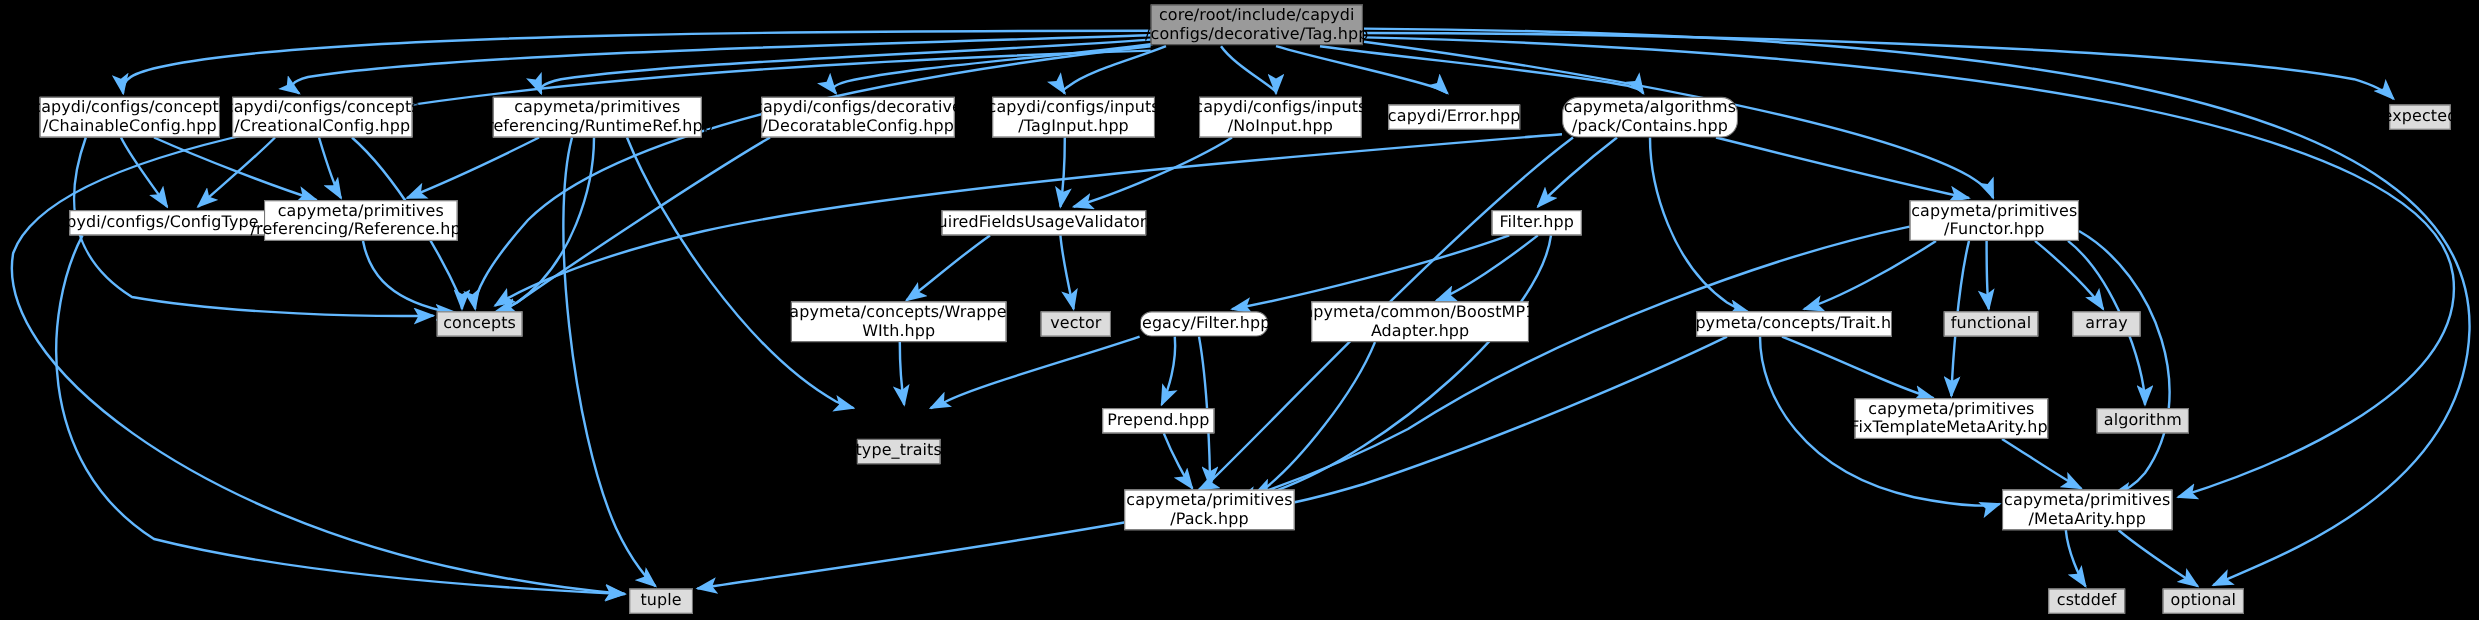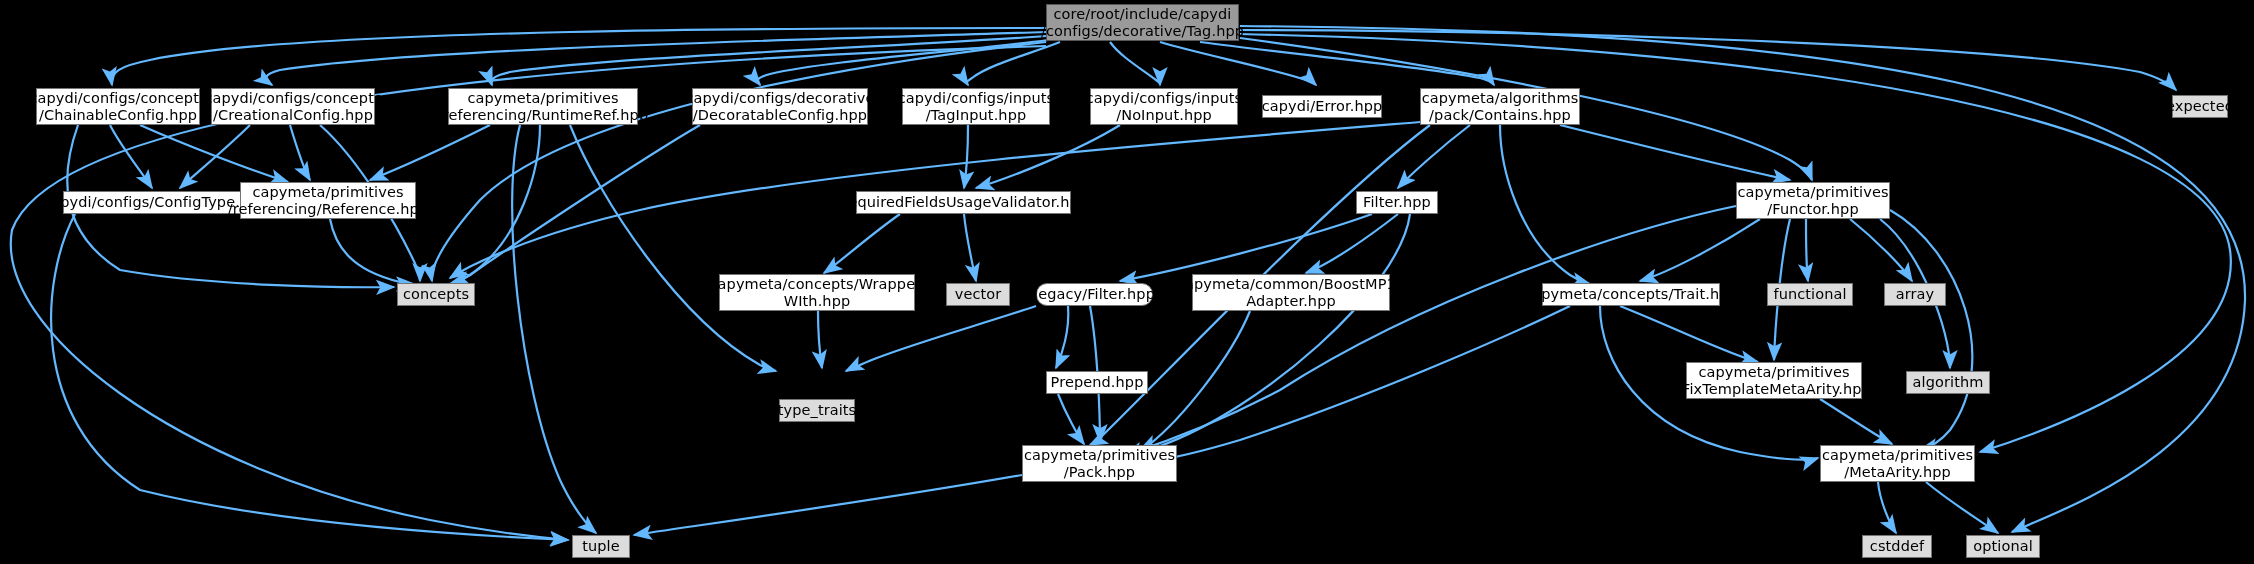--- a/index.html
+++ b/index.html
@@ -95,42 +95,42 @@
 /CreationalConfig.hpp</div>
       <div class="node hdr" style="left: 448px; top: 88px; width: 190px; height: 37px;">capymeta/primitives
 /referencing/RuntimeRef.hpp</div>
       <div class="node hdr" style="left: 692px; top: 88px; width: 176px; height: 37px;">capydi/configs/decorative
 /DecoratableConfig.hpp</div>
       <div class="node hdr" style="left: 902px; top: 88px; width: 148px; height: 37px;">capydi/configs/inputs
 /TagInput.hpp</div>
       <div class="node hdr" style="left: 1090px; top: 88px; width: 148px; height: 37px;">capydi/configs/inputs
 /NoInput.hpp</div>
       <div class="node hdr" style="left: 1262px; top: 95px; width: 120px; height: 23px;">capydi/Error.hpp</div>
-      <div class="node hdr" style="left: 1420px; top: 88px; width: 160px; height: 37px;">capymeta/algorithms
+      <div class="node hdr" style="left: 1420px; top: 88px; width: 160px; height: 37px; border-radius: 15px;">capymeta/algorithms
 /pack/Contains.hpp</div>
       <div class="node sys" style="left: 2172px; top: 95px; width: 56px; height: 23px;">expected</div>
       <div class="node hdr" style="left: 63px; top: 191px; width: 185px; height: 23px;">capydi/configs/ConfigType.hpp</div>
       <div class="node hdr" style="left: 240px; top: 182px; width: 176px; height: 37px;">capymeta/primitives
 /referencing/Reference.hpp</div>
-      <div class="node hdr" style="left: 856px; top: 191px; width: 215px; height: 23px;">RequiredFieldsUsageValidator.hpp</div>
+      <div class="node hdr" style="left: 856px; top: 191px; width: 186px; height: 23px;">RequiredFieldsUsageValidator.hpp</div>
       <div class="node hdr" style="left: 1356px; top: 191px; width: 82px; height: 23px;">Filter.hpp</div>
       <div class="node hdr" style="left: 1736px; top: 182px; width: 154px; height: 37px;">capymeta/primitives
 /Functor.hpp</div>
       <div class="node sys" style="left: 397px; top: 283px; width: 78px; height: 23px;">concepts</div>
       <div class="node hdr" style="left: 719px; top: 274px; width: 196px; height: 37px;">capymeta/concepts/Wrapped
 WIth.hpp</div>
       <div class="node sys" style="left: 946px; top: 283px; width: 64px; height: 23px;">vector</div>
       <div class="node hdr" style="left: 1036px; top: 283px; width: 117px; height: 23px; border-radius: 11px;">legacy/Filter.hpp</div>
       <div class="node hdr" style="left: 1192px; top: 274px; width: 198px; height: 37px;">capymeta/common/BoostMP11
 Adapter.hpp</div>
       <div class="node hdr" style="left: 1542px; top: 283px; width: 178px; height: 23px;">capymeta/concepts/Trait.hpp</div>
       <div class="node sys" style="left: 1767px; top: 283px; width: 86px; height: 23px;">functional</div>
       <div class="node sys" style="left: 1884px; top: 283px; width: 62px; height: 23px;">array</div>
       <div class="node sys" style="left: 779px; top: 371px; width: 76px; height: 23px; margin-top: 28px;">type_traits</div>
-      <div class="node hdr" style="left: 1046px; top: 371px; width: 102px; height: 23px;">Prepend.hpp</div>
+      <div class="node hdr" style="left: 1002px; top: 371px; width: 102px; height: 23px;">Prepend.hpp</div>
       <div class="node hdr" style="left: 1686px; top: 362px; width: 176px; height: 37px;">capymeta/primitives
 /FixTemplateMetaArity.hpp</div>
       <div class="node sys" style="left: 1906px; top: 371px; width: 84px; height: 23px;">algorithm</div>
       <div class="node hdr" style="left: 1022px; top: 445px; width: 155px; height: 37px;">capymeta/primitives
 /Pack.hpp</div>
       <div class="node hdr" style="left: 1820px; top: 445px; width: 155px; height: 37px;">capymeta/primitives
 /MetaArity.hpp</div>
       <div class="node sys" style="left: 572px; top: 535px; width: 58px; height: 23px;">tuple</div>
       <div class="node sys" style="left: 1862px; top: 535px; width: 70px; height: 23px;">cstddef</div>
       <div class="node sys" style="left: 1966px; top: 535px; width: 74px; height: 23px;">optional</div>

